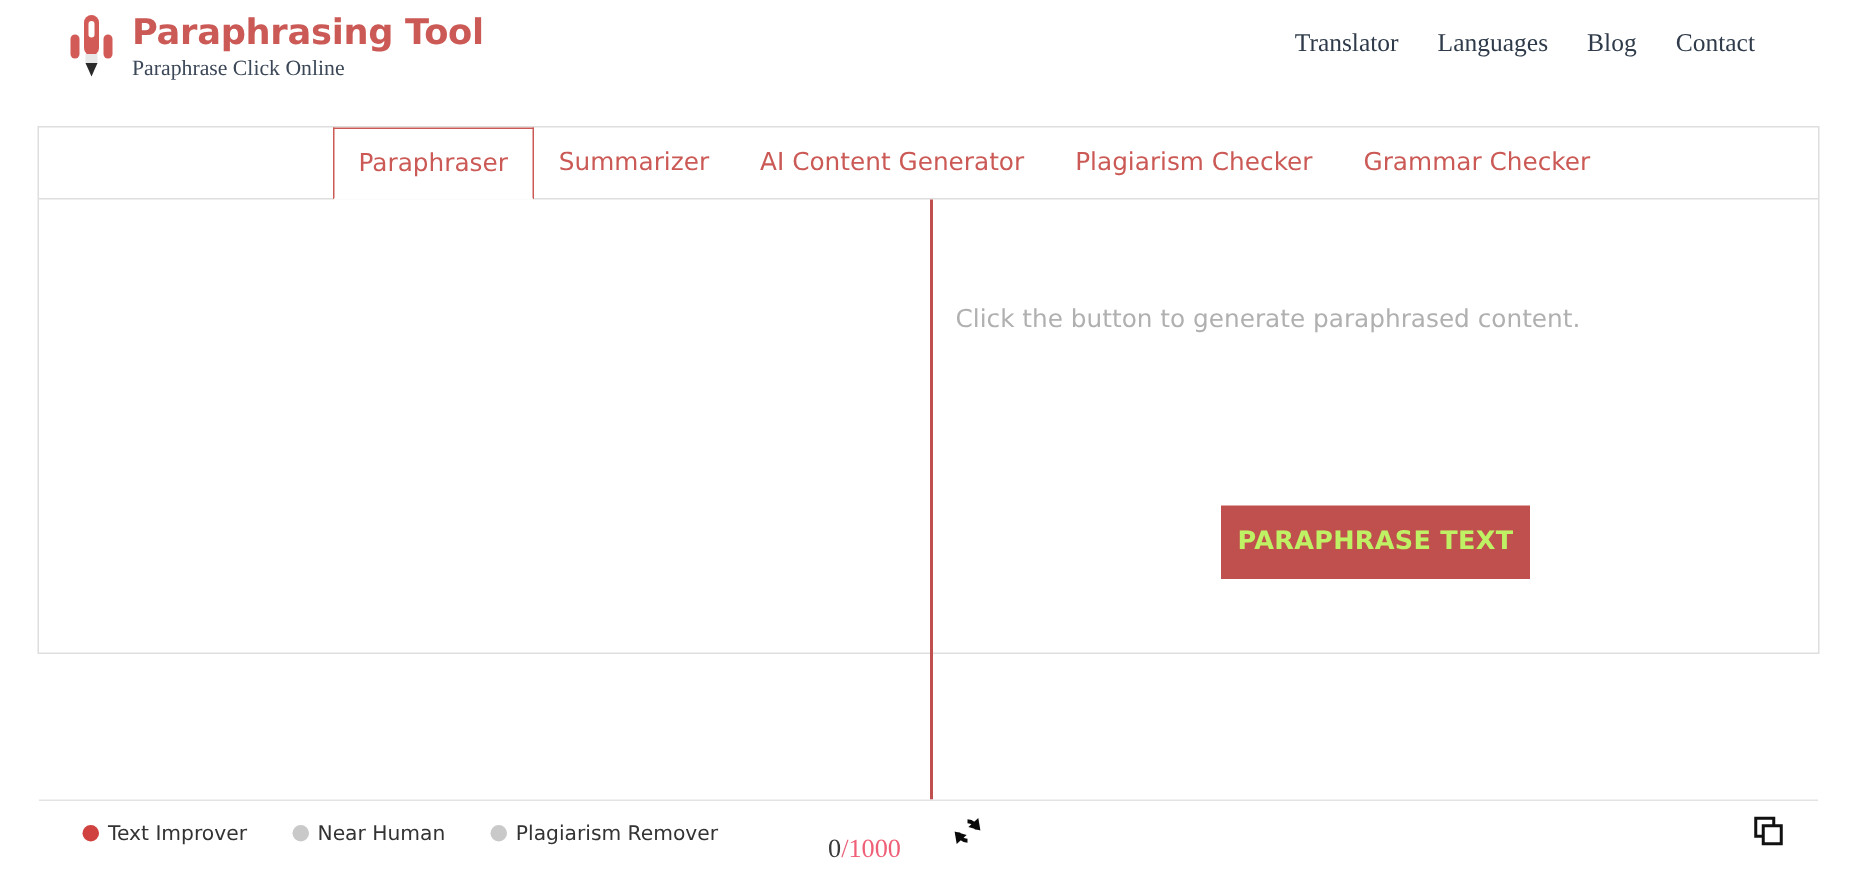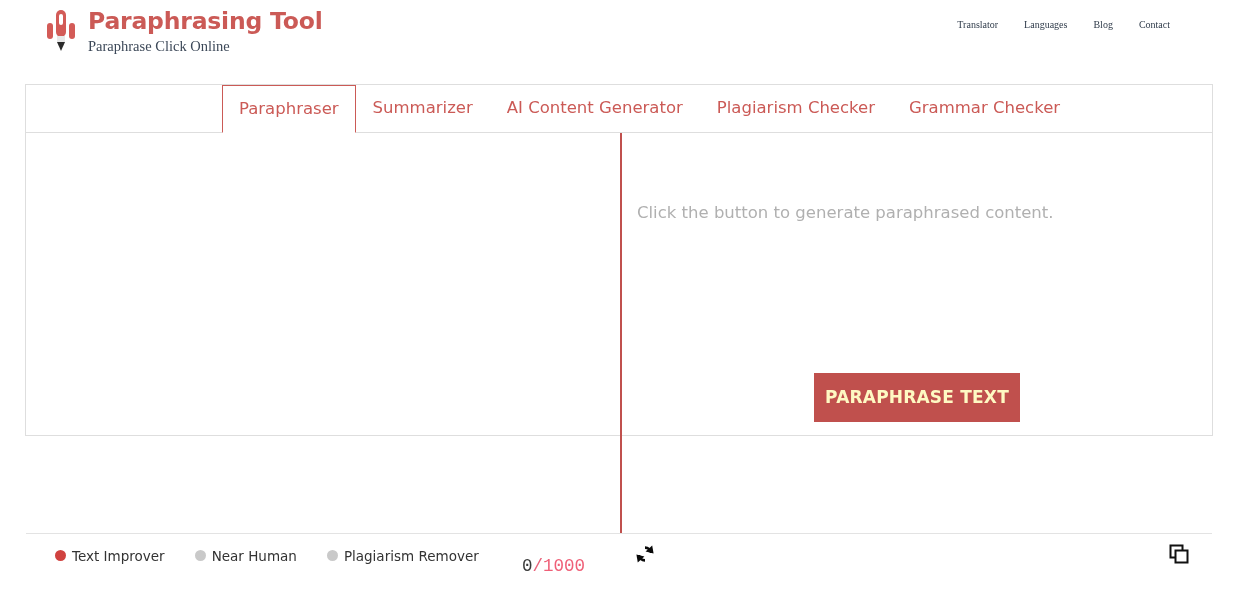--- a/index.html
+++ b/index.html
@@ -62,21 +62,21 @@
   .main-nav {
     position: absolute;
     right: 68px;
     top: 19px;
     display: flex;
     align-items: center;
     gap: 26px;
   }
   .nav-link {
     font-family: "Liberation Serif", serif;
-    font-size: 10px;
+    font-size: 17px;
     color: #2f3b4a;
     text-decoration: none;
     white-space: nowrap;
     cursor: pointer;
   }
 
   
   .app-card {
     position: absolute;
     left: 25px;
@@ -166,31 +166,30 @@
     left: 0; right: 0;
     top: 204px;
     display: flex;
     justify-content: center;
   }
   .cta-button {
     width: 206px;
     height: 49px;
     background: #c0504d;
     border: none;
-    color: #fef9c3;
+    color: #bef264;
     font-family: "DejaVu Sans", sans-serif;
     font-size: 17px;
     font-weight: bold;
     letter-spacing: 0.2px;
     cursor: pointer;
     display: flex;
     align-items: center;
     justify-content: center;
     line-height: 1;
-    margin-top: 36px;
   }
 
   
   .editor-footer {
     position: relative;
     height: 44px;
     border-top: 1px solid #e3e3e3;
     display: flex;
     align-items: center;
   }
@@ -215,22 +214,22 @@
     flex: 0 0 11px;
   }
   .mode-option.selected .mode-dot { background: #d0423f; }
   .mode-label {
     font-family: "DejaVu Sans", sans-serif;
     font-size: 13.5px;
     color: #333333;
   }
   .counter {
     position: absolute;
-    left: 496px;
-    font-family: Liberation Mono, monospace;
+    left: 526px;
+    font-family: Liberation Serif, serif;
     font-size: 17.5px;
     white-space: nowrap;
     margin-top: 20px;
   }
   .counter-used { color: #3a3a3a; }
   .counter-sep { color: #e8627a; }
   .counter-max { color: #ef5f77; }
   .refresh-btn {
     position: absolute;
     left: 606px;

